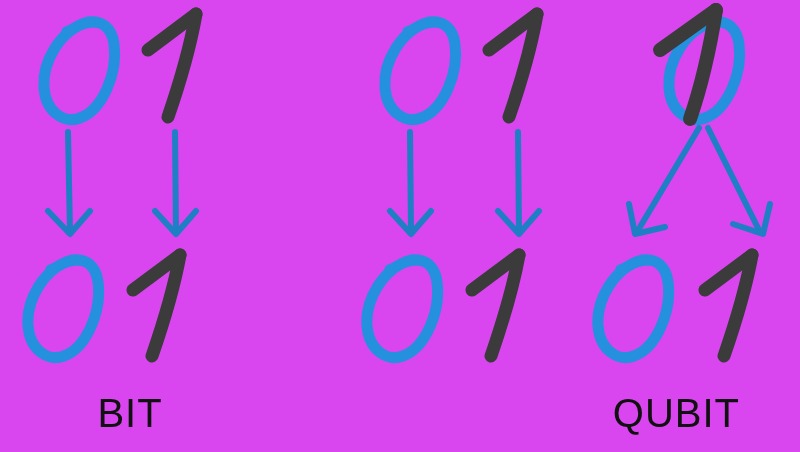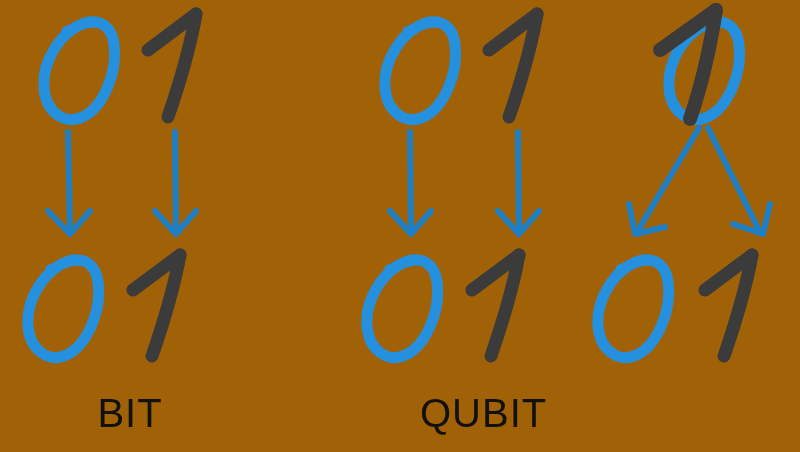--- a/index.html
+++ b/index.html
@@ -7,21 +7,21 @@
     padding: 0;
     background: #ffffff;
   }
   body {
     font-family: "Liberation Sans", sans-serif;
   }
   #canvas {
     position: relative;
     width: 800px;
     height: 452px;
-    background: #a16207;
+    background: #d946ef;
     overflow: hidden;
   }
   #figure {
     position: absolute;
     left: 0;
     top: 0;
     width: 800px;
     height: 452px;
   }
   .label-text {
@@ -37,21 +37,21 @@
   #label-bit {
     left: 0px;
     top: 393px;
     width: 260px;
     text-align: center;
   }
   #label-qubit {
     left: 420px;
     top: 393px;
     width: 320px;
-    text-align: left;
+    text-align: right;
   }
 </style>
 </head>
 <body>
 
 <div id="canvas">
 
   <svg id="figure" viewBox="0 0 800 452" xmlns="http://www.w3.org/2000/svg">
 
     <defs>

